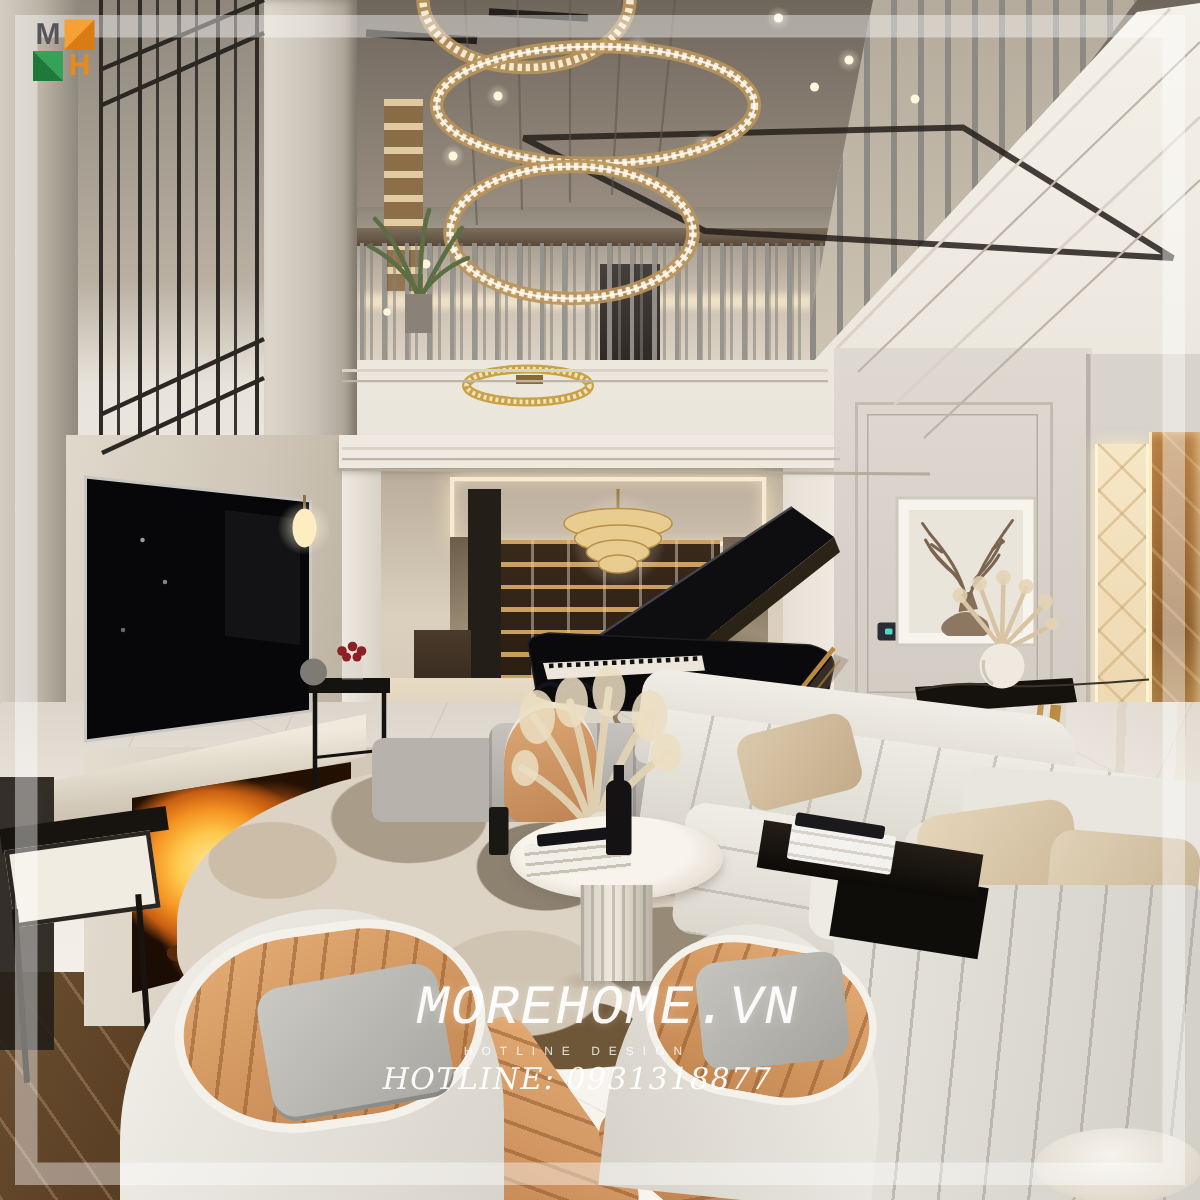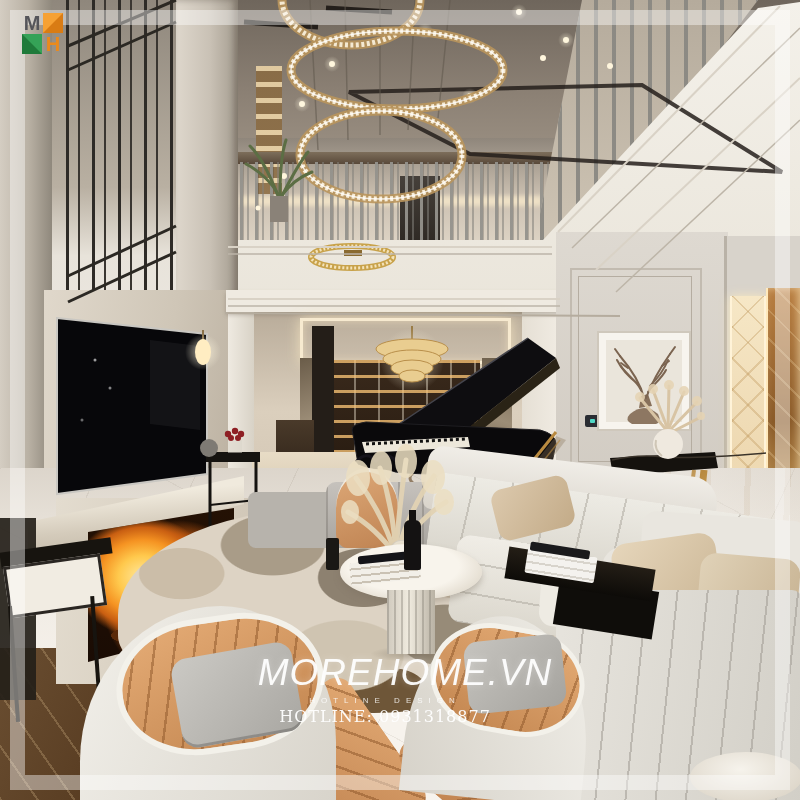--- a/index.html
+++ b/index.html
@@ -104,23 +104,23 @@
   .camel-front-a{left:268px;top:716px;width:160px;height:95px;transform:rotate(55deg);border-radius:18px;background:repeating-linear-gradient(145deg,rgba(140,85,40,.5) 0 2.5px,transparent 2.5px 18px),linear-gradient(150deg,#e2a973,#c08350);}
   .camel-front-b{left:415px;top:695px;width:120px;height:115px;transform:rotate(40deg);border-radius:18px;background:repeating-linear-gradient(130deg,rgba(140,85,40,.5) 0 2.5px,transparent 2.5px 18px),linear-gradient(150deg,#e2a973,#bd7f4c);}
   .chairR-shell{left:408px;top:616px;width:182px;height:184px;transform:rotate(6deg);border-radius:50% 50% 0 0/75% 75% 0 0;background:linear-gradient(245deg,#f0eee8,#d6d2c9);}
   .chairR-inner{left:430px;top:626px;width:145px;height:98px;transform:rotate(10deg);border-radius:50%/62%;border:5px solid #f3f1ea;background:repeating-linear-gradient(100deg,rgba(140,85,40,.5) 0 2.5px,transparent 2.5px 18px),linear-gradient(200deg,#e5ac76,#c2854f);}
   .chairR-pillow{left:466px;top:638px;width:98px;height:72px;transform:rotate(-6deg);border-radius:14px;background:linear-gradient(140deg,#c6c4bf,#a5a39e);}
   .white-table-br{left:690px;top:752px;width:112px;height:50px;border-radius:50%;background:radial-gradient(ellipse at 45% 35%,#f6f3ec,#ddd6c9 80%);}
 
   
   .lineart{left:0;top:0;width:800px;height:800px;pointer-events:none;}
   .watermark{left:385px;top:652px;transform:translateX(-50%);text-align:center;color:#fff;pointer-events:none;}
-  .wm-brand{font-family:Liberation Sans, sans-serif;font-style:italic;font-size:37px;letter-spacing:1px;opacity:.95;text-shadow:0 0 6px rgba(255,255,255,.3);white-space:nowrap;margin-left:40px;}
+  .wm-brand{font-family:Liberation Mono, monospace;font-style:italic;font-size:37px;letter-spacing:1px;opacity:.95;text-shadow:0 0 6px rgba(255,255,255,.3);white-space:nowrap;margin-left:40px;}
   .wm-tagline{font-size:8px;letter-spacing:6px;opacity:.8;margin-top:2px;white-space:nowrap;}
-  .wm-hotline{font-family:"DejaVu Serif",serif;font-size:16px;letter-spacing:1px;opacity:.95;margin-top:2px;white-space:nowrap;}
+  .wm-hotline{font-family:"DejaVu Serif",serif;font-style:italic;font-size:20px;letter-spacing:1px;opacity:.95;margin-top:2px;white-space:nowrap;}
   .frame{left:10px;top:10px;right:10px;bottom:10px;border:15px solid rgba(255,255,255,.42);pointer-events:none;}
   .logo{left:22px;top:13px;width:42px;height:42px;display:grid;grid-template-columns:20px 20px;grid-template-rows:20px 20px;gap:1px;}
   .logo-m{font-weight:bold;font-size:20px;line-height:20px;color:#55555a;text-align:center;}
   .logo-h{font-weight:bold;font-size:20px;line-height:20px;color:#ea8a1c;text-align:center;}
   .logo-sq-orange{background:linear-gradient(135deg,#f6a133 49.5%,#d97c14 50.5%);}
   .logo-sq-green{background:linear-gradient(45deg,#1f7a3a 49.5%,#35a257 50.5%);}
 </style>
 </head>
 <body>
 

